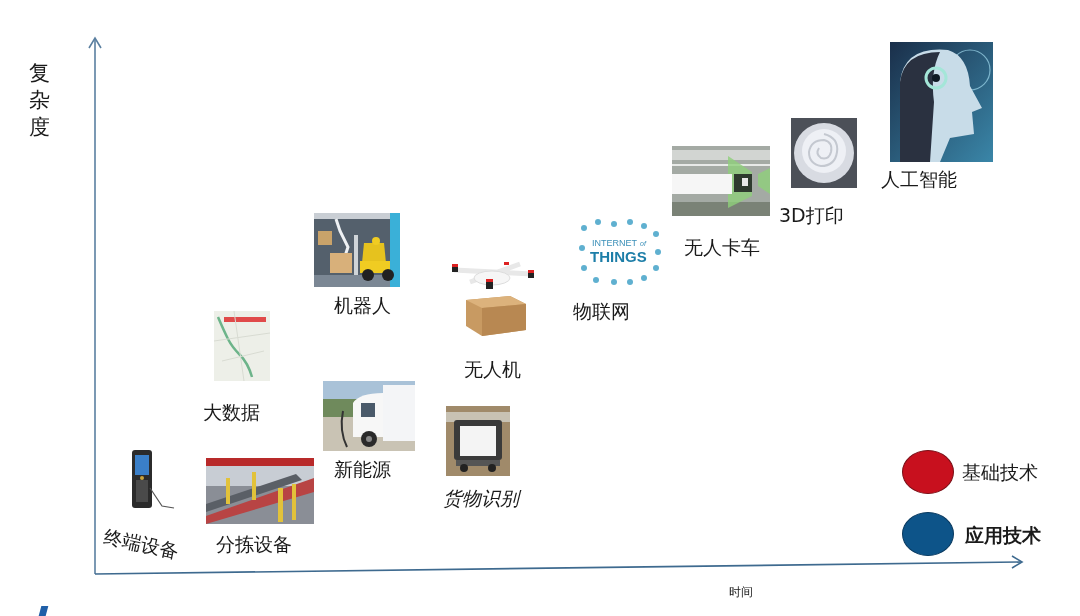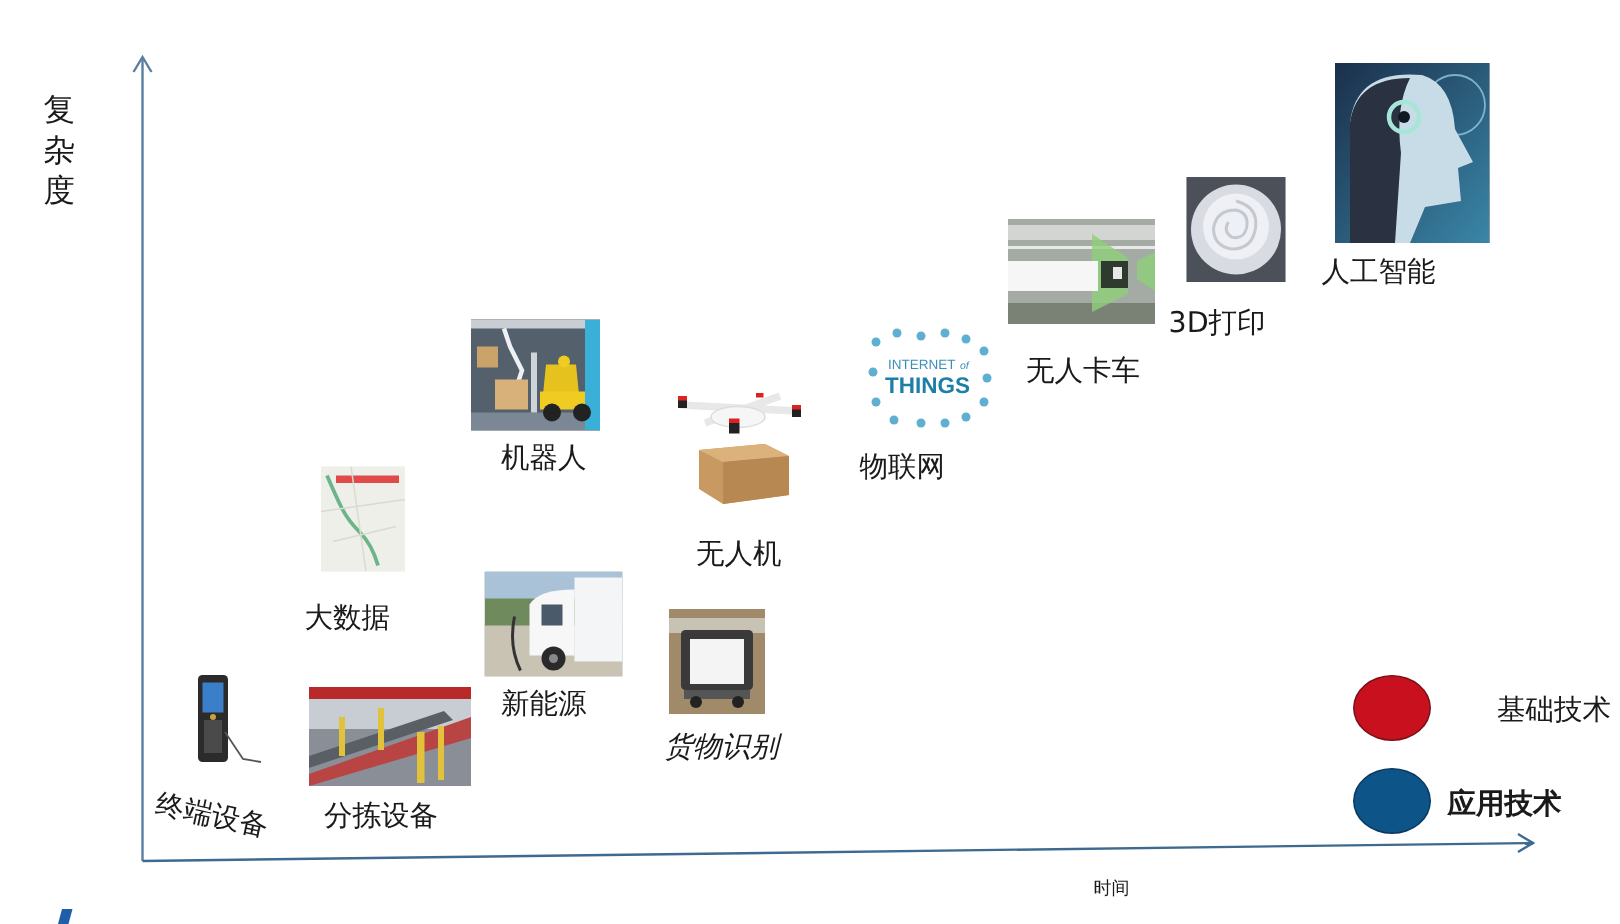--- a/index.html
+++ b/index.html
@@ -185,20 +185,20 @@
       </linearGradient>
     </defs>
     <rect x="0" y="0" width="103" height="120" fill="url(#aig)"></rect>
     <circle cx="80" cy="28" r="20" fill="none" stroke="#9fd8ec" stroke-width="1.2" opacity="0.7"></circle>
     <path d="M10 40 Q14 4 58 8 Q78 14 80 44 L92 66 L82 70 L84 92 L60 96 L50 120 L10 120 Z" fill="#c8dce8"></path>
     <path d="M10 40 Q14 10 50 10 Q40 30 44 60 L40 120 L10 120 Z" fill="#2a3140"></path>
     <circle cx="46" cy="36" r="10" fill="none" stroke="#a4e6d8" stroke-width="3"></circle>
     <circle cx="46" cy="36" r="4" fill="#0f1a24"></circle>
   </svg>
 </div>
-<div class="label" style="left:881px;top:172px;">人工智能</div>
+<div class="label" style="left:881px;top:172px;font-family:Liberation Mono, monospace;">人工智能</div>
 
 <div class="legend-dot" style="left:902px;top:450px;background:#c8101e;border:1px solid #7a1018;"></div>
-<div class="legend-text" style="left:962px;top:460px;margin-left:36px;">基础技术</div>
+<div class="legend-text" style="left:962px;top:460px;">基础技术</div>
 <div class="legend-dot" style="left:902px;top:512px;background:#0d5489;border:1px solid #0a3a60;"></div>
 <div class="legend-text" style="left:965px;top:523px;font-weight:bold;">应用技术</div>
 
 <div class="corner-mark"></div>
 
 </body></html>

